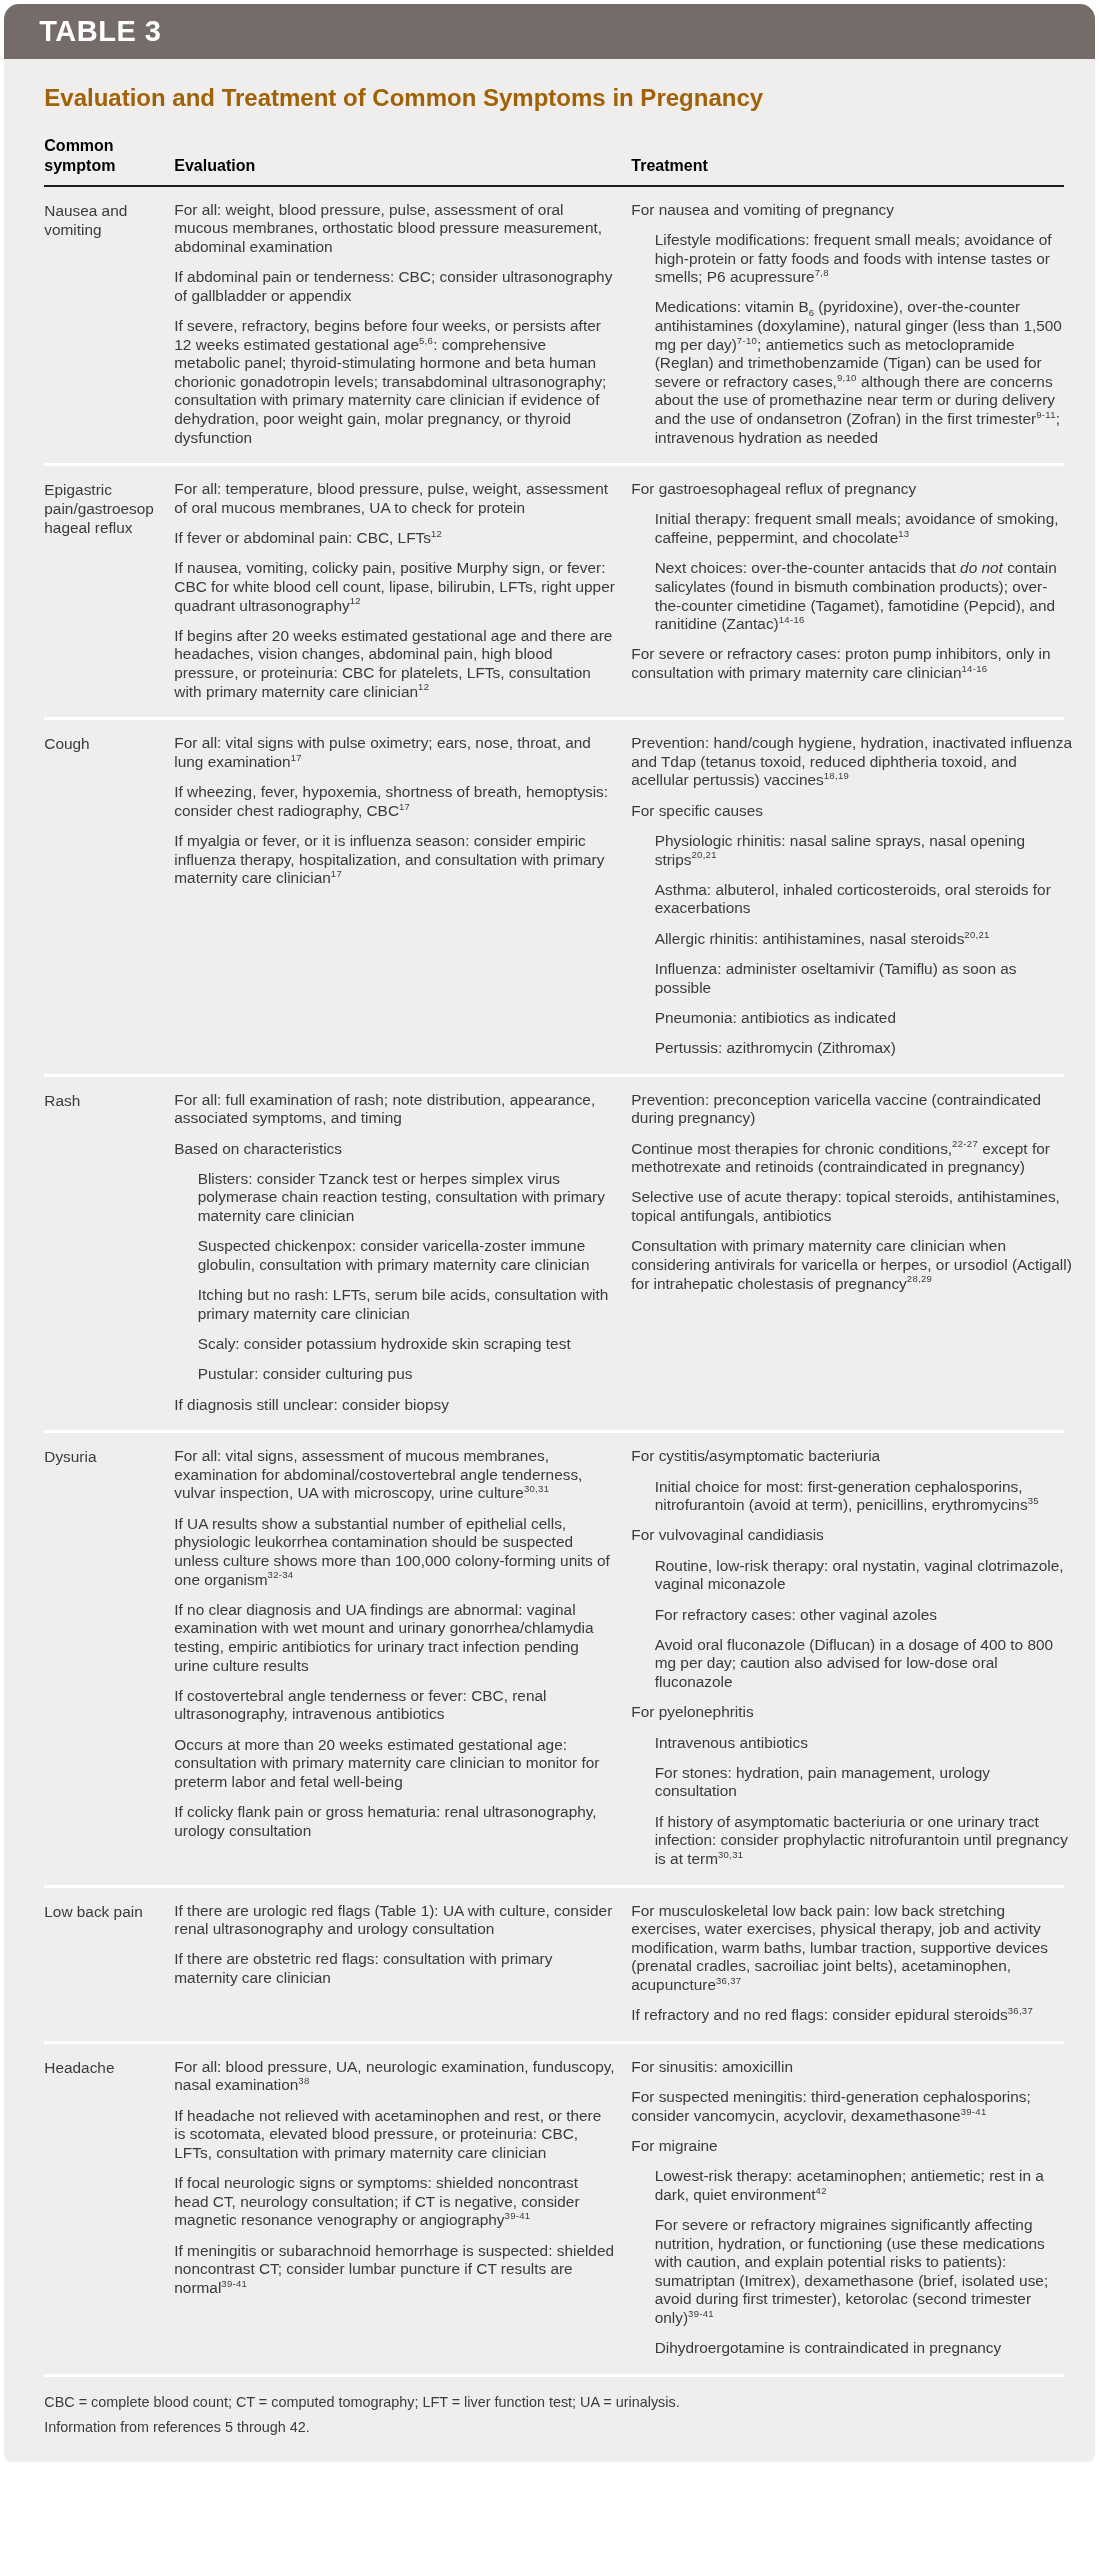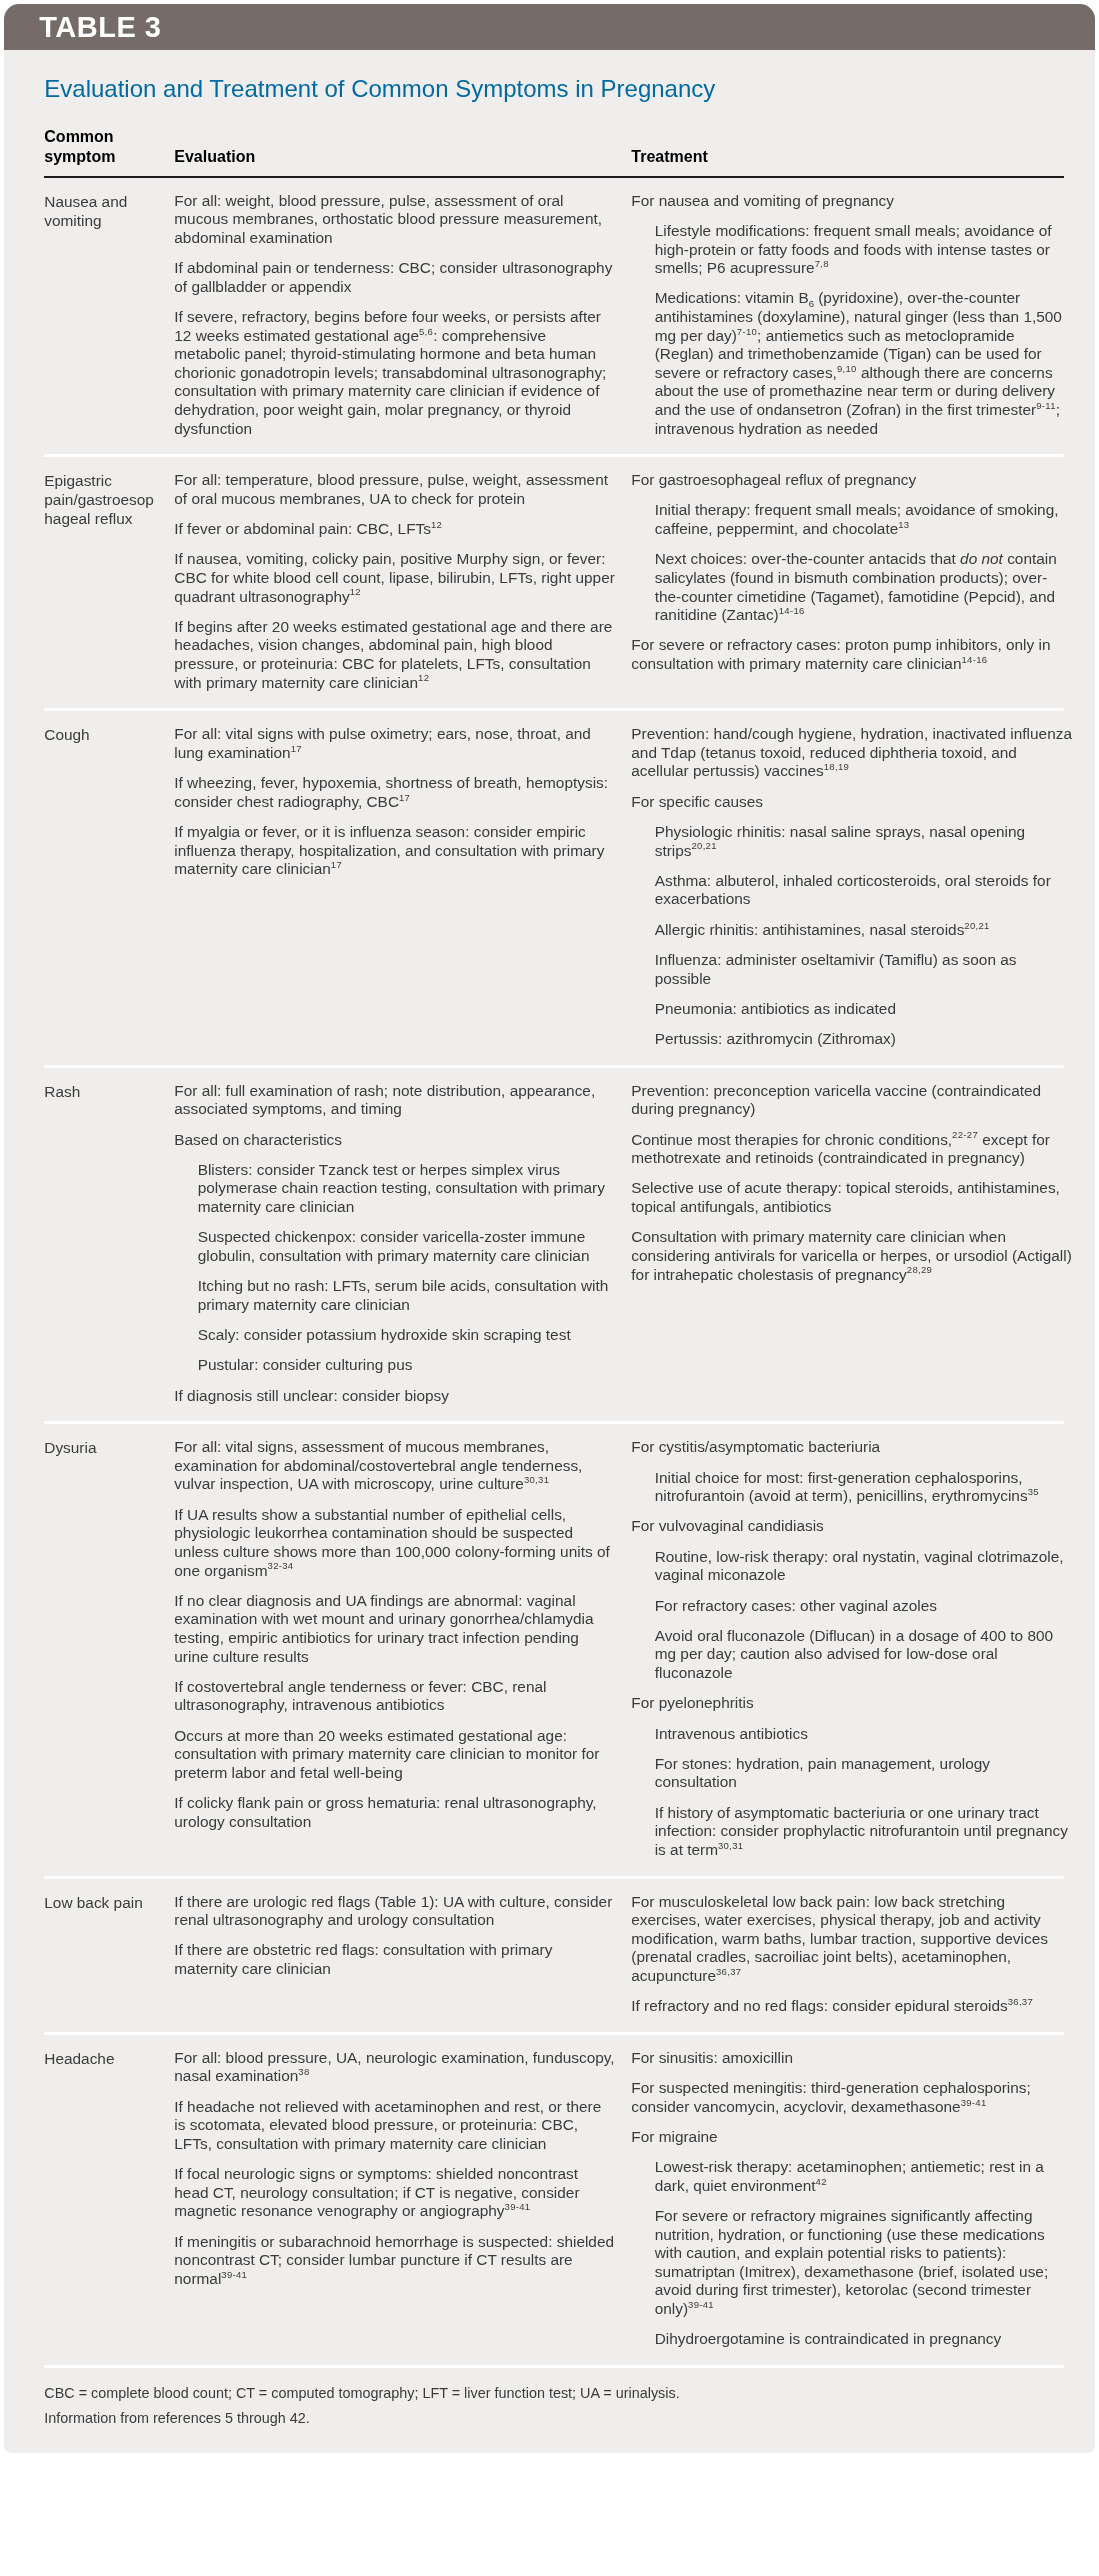--- a/index.html
+++ b/index.html
@@ -1,43 +1,43 @@
 <!DOCTYPE html>
 <html style="font-size:8.5px"><head>
 <meta charset="utf-8">
 <style>
   html, body { margin:0; padding:0; background:#ffffff; }
   body { font-family:"Liberation Sans", sans-serif; color:#3b3b3b; }
   .card { width:1099px; box-sizing:border-box; }
 
   .header-bar {
     margin:4.3px 4.3px 0 4.3px;
-    height:46px;
+    height:55px;
     background:#756c69;
     border-radius:15px 15px 0 0;
     display:flex; align-items:center;
     padding-left:35px; box-sizing:border-box;
   }
   .header-bar .label {
     color:#ffffff; font-size:29px; font-weight:bold; letter-spacing:0.5px;
   }
 
   .table-body {
     margin:0 4.3px;
     background:#efeeec;
     border-radius:0 0 7.4px 7.4px;
     padding-top:25.5px;
     padding-bottom:3.2px;
   }
 
   .title {
     margin:0 31px 24.5px 40px;
-    color:#0369a1;
+    color:#a16207;
     font-size:24px;
-    font-weight:normal;
+    font-weight:bold;
     line-height:1.1;
   }
 
   .grid {
     display:grid;
     grid-template-columns:114px 441px 441px;
     column-gap:16px;
     margin:0 31px 0 40px;
   }
 

